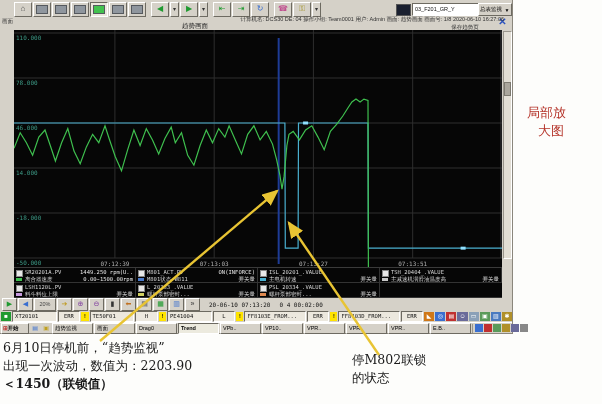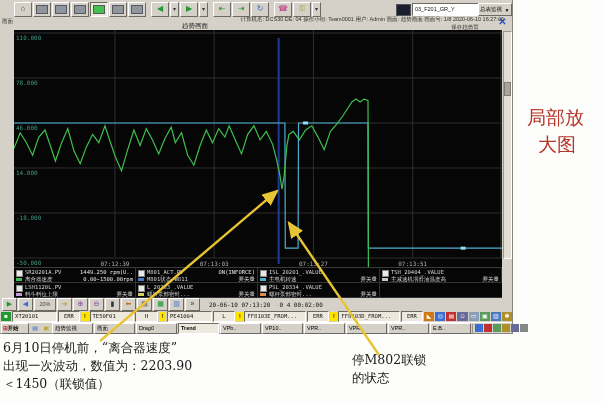--- a/index.html
+++ b/index.html
@@ -69,21 +69,21 @@
   .tb-btn{height:9px;font-size:5.5px;line-height:8px;padding:0 2px;white-space:nowrap;overflow:hidden;flex:0 0 35px;}
   .tb-btn.active{background:#eceade;border-color:#6d6a61 #ffffff #ffffff #6d6a61;font-weight:bold;}
   #startbtn{flex:0 0 24px;height:9px;font-size:5.5px;line-height:8px;padding:0 1px;font-weight:bold;}
   .tb-ico{flex:0 0 10px;height:9px;font-size:6px;line-height:9px;text-align:center;}
   #tray{margin-left:auto;display:flex;gap:1px;align-items:center;height:9px;border-left:1px solid #9a968c;padding-left:2px;}
   .tray-ico{width:8px;height:8px;font-size:5px;line-height:8px;text-align:center;color:#fff;}
 
   
   #ann-left{position:absolute;left:3px;top:339px;font-family:"DejaVu Serif","Liberation Serif",serif;font-size:12.5px;line-height:1.42;color:#1a1a1a;}
   #ann-right{position:absolute;left:352px;top:351px;font-family:"DejaVu Serif","Liberation Serif",serif;font-size:12.5px;line-height:1.42;color:#1a1a1a;}
-  #side-label{position:absolute;left:527px;top:104px;font-family:"DejaVu Serif","Liberation Serif",serif;font-size:19px;line-height:1.4;color:#b5352b;}
+  #side-label{position:absolute;left:527px;top:104px;font-family:"DejaVu Serif","Liberation Serif",serif;font-size:13px;line-height:1.4;color:#b5352b;}
   #arrows{position:absolute;left:0;top:0;pointer-events:none;z-index:50;}
 </style>
 </head>
 <body>
 
 <div id="page">
 
   <div id="app">
 
     <div id="toolbar">
@@ -358,23 +358,23 @@
     <defs>
       <marker id="ah" markerWidth="8" markerHeight="8" refX="6" refY="3" orient="auto">
         <path d="M0,0 L7,3 L0,6 z" fill="#e8c433"></path>
       </marker>
     </defs>
     <line x1="100" y1="341" x2="277" y2="191" stroke="#e8c433" stroke-width="2.4" marker-end="url(#ah)"></line>
     <line x1="379" y1="355" x2="289" y2="223" stroke="#e8c433" stroke-width="2.4" marker-end="url(#ah)"></line>
   </svg>
 
   <div id="ann-left">
-    <span style="display:block;">6月10日停机前，“离合器速度”</span>
+    <span style="display:block;">6月10日停机前，“趋势监视”</span>
     <span style="display:block;">出现一次波动，数值为：2203.90</span>
-    <span style="display:block;">＜1450（联锁值）</span>
+    <span style="display:block;font-weight:bold;">＜1450（联锁值）</span>
   </div>
   <div id="ann-right">
     <span style="display:block;">停M802联锁</span>
     <span style="display:block;">的状态</span>
   </div>
   <div id="side-label">
     <span style="display:block;">局部放</span>
     <span style="display:block;margin-left:11px;">大图</span>
   </div>
 

